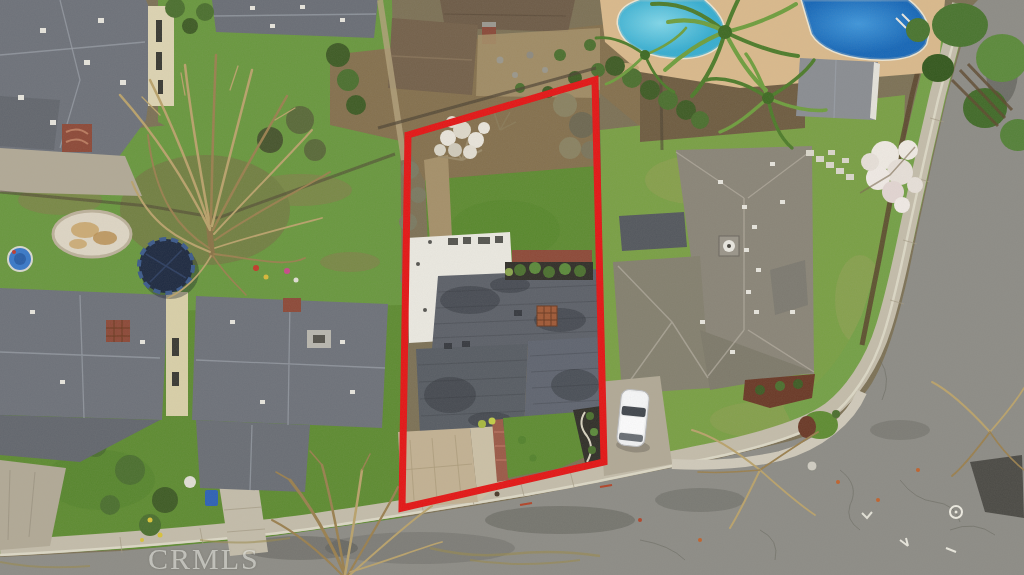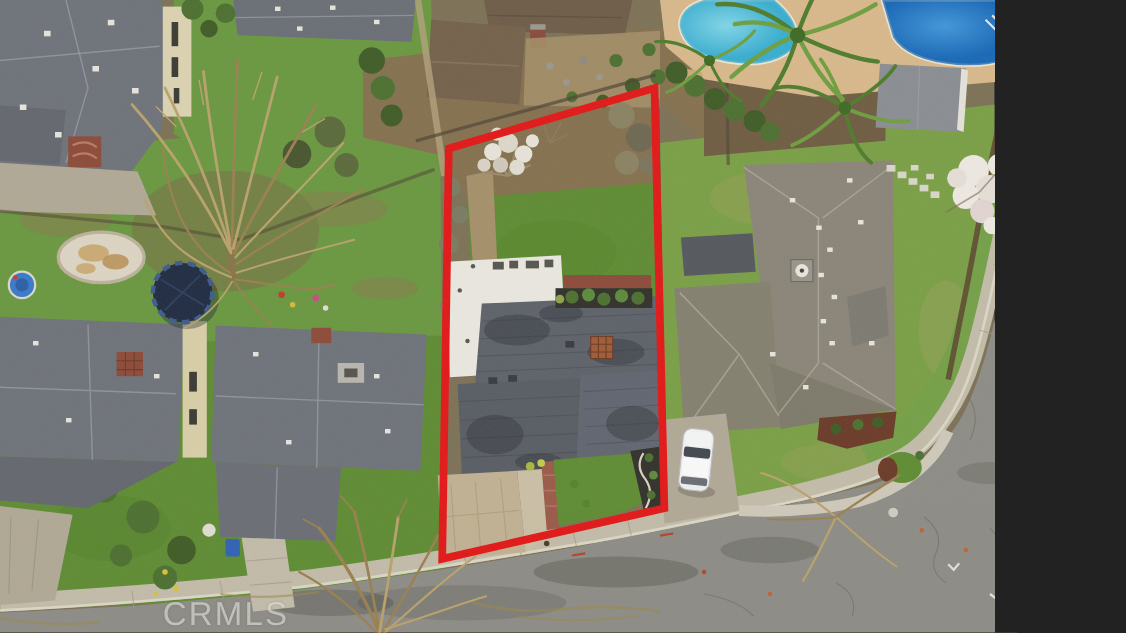--- a/index.html
+++ b/index.html
@@ -1,17 +1,17 @@
 <!DOCTYPE html>
 <html><head>
 <meta charset="utf-8">
 <style>
   html,body{margin:0;padding:0;background:#222;}
-  #stage{position:relative;width:904px;height:575px;overflow:hidden;
-         font-family:Liberation Sans, sans-serif;}
+  #stage{position:relative;width:1024px;height:575px;overflow:hidden;
+         font-family:Liberation Serif, serif;}
   svg{position:absolute;left:0;top:0;}
   .g1{fill:#5f8c33}.g1b{fill:#6a9840}.g3{fill:#4c7030}.gdark{fill:#3f5c26}
   .dirt1{fill:#85714f}.dirt2{fill:#6f5d42}.dirt3{fill:#a5906a}
   .conc1{fill:#c3bcaa}.conc2{fill:#b1a996}
   .roofG1{fill:#6e727a}.roofG1d{fill:#63676e}
   .brick{fill:#8d4a39}.mulch{fill:#32302a}
   .branch{stroke:#b9a26c;fill:none;stroke-linecap:round}
   .branch2{stroke:#9a8050;fill:none;stroke-linecap:round}
   .palm{stroke:#4e7c2c;fill:none;stroke-linecap:round}
   .palm2{stroke:#6f9e3f;fill:none;stroke-linecap:round}

